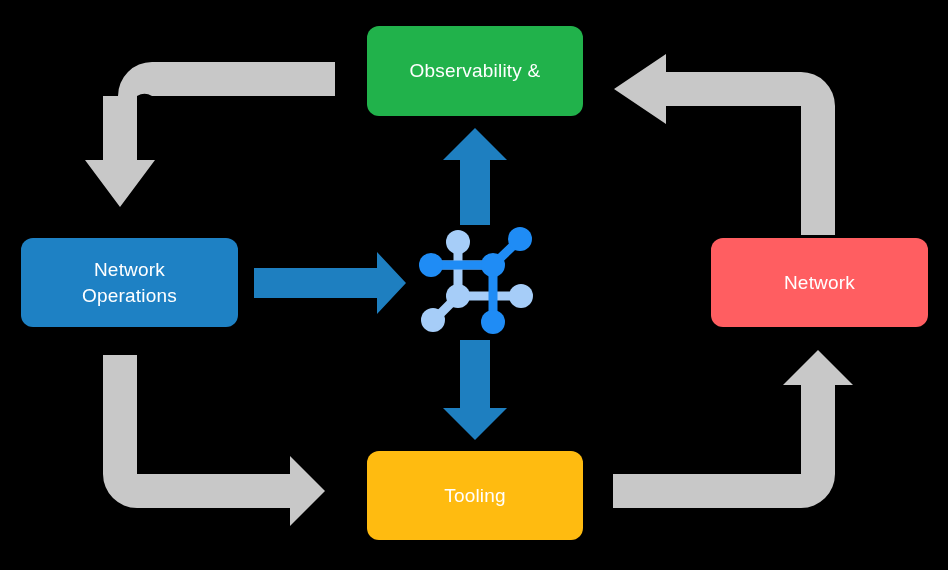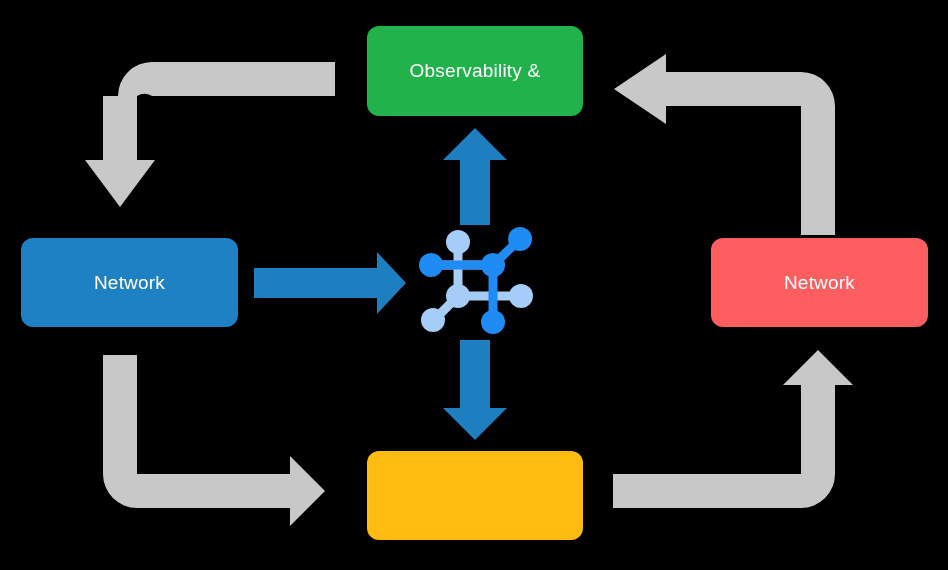--- a/index.html
+++ b/index.html
@@ -163,27 +163,29 @@
 
   <div class="node-box" style="left:367px; top:26px; width:216px; height:90px; background:#21b24b;">
     <div>
       <span>Observability &amp;</span>
     </div>
   </div>
 
   <div class="node-box" style="left:21px; top:238px; width:217px; height:89px; background:#1e81c4;">
     <div>
       <span>Network</span>
+      <span>Operations</span>
     </div>
   </div>
 
   <div class="node-box" style="left:711px; top:238px; width:217px; height:89px; background:#ff5e61;">
     <div>
       <span>Network</span>
     </div>
   </div>
 
   <div class="node-box" style="left:367px; top:451px; width:216px; height:89px; background:#ffbb10;">
     <div>
+      <span>Tooling</span>
     </div>
   </div>
 
 </div>
 
 </body></html>

